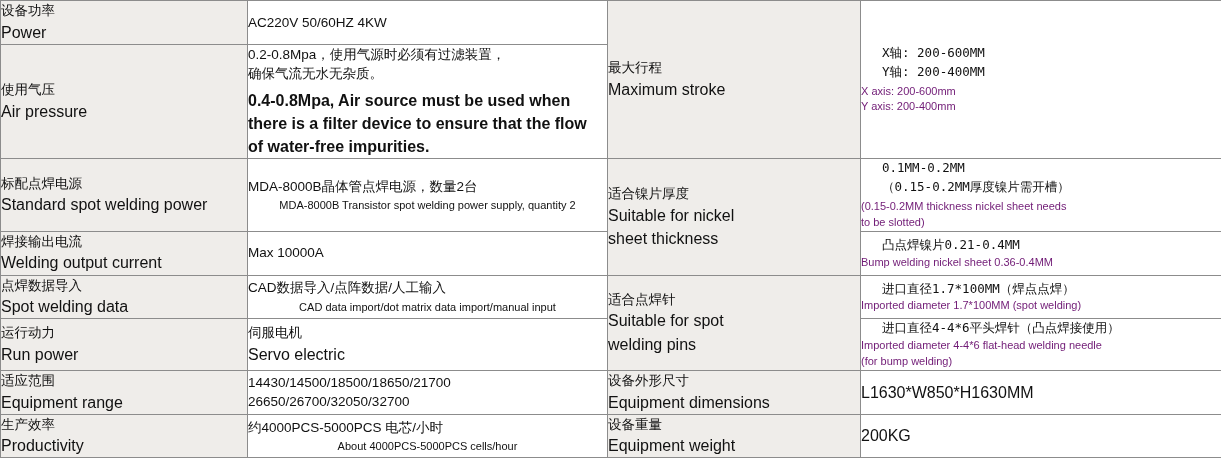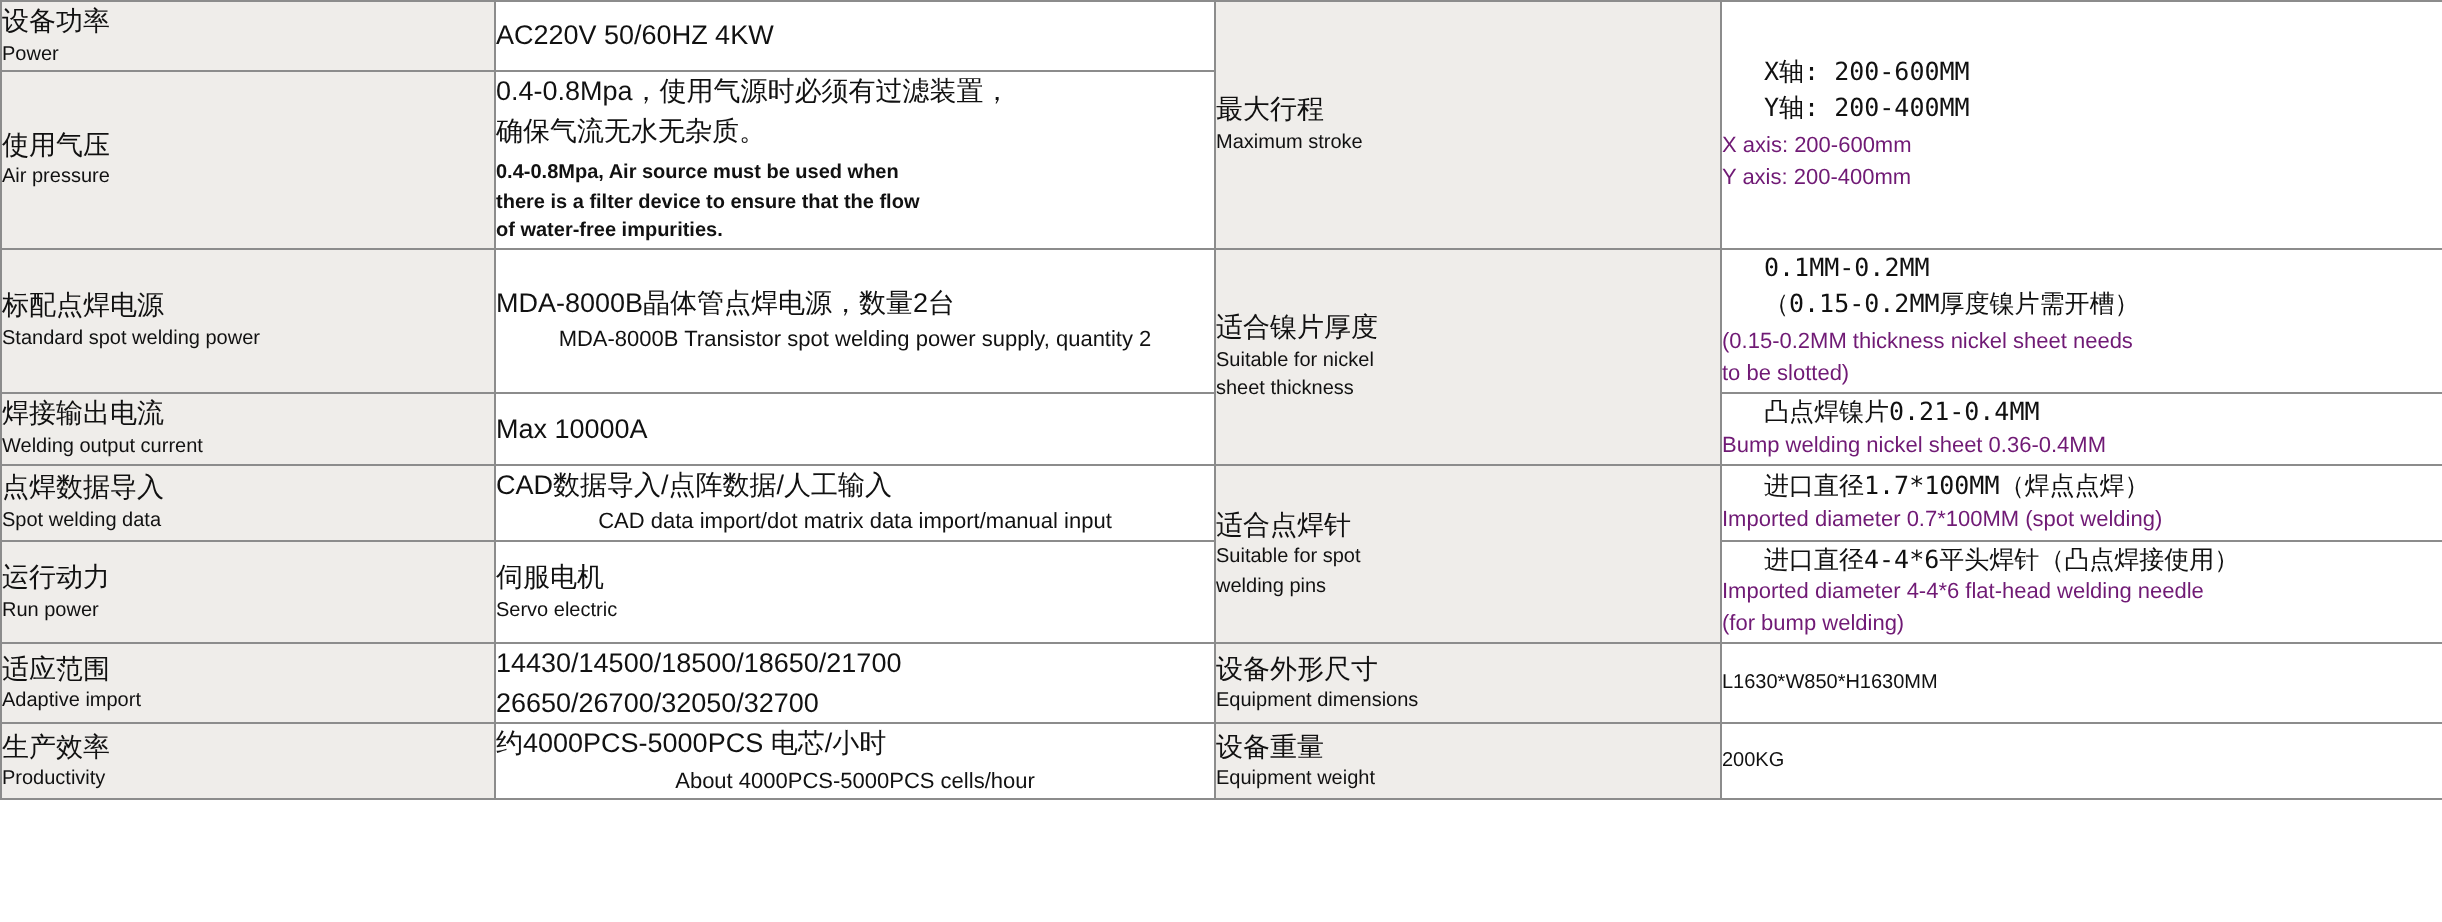--- a/index.html
+++ b/index.html
@@ -39,21 +39,21 @@
     background: #ffffff;
     padding: 6px 10px 6px 14px;
   }
   .zh {
     font-size: 13.5px;
     line-height: 1.45;
     color: #111111;
     white-space: pre-line;
   }
   .en {
-    font-size: 10px;
+    font-size: 16px;
     line-height: 1.45;
     color: #111111;
     white-space: pre-line;
   }
   .en-small {
     font-size: 11px;
     line-height: 1.4;
     color: #111111;
     white-space: pre-line;
     text-align: center;
@@ -111,21 +111,21 @@
 Y axis: 200-400mm</div>
         </td>
       </tr>
 
       <tr>
         <td class="label-cell">
           <div class="zh">使用气压</div>
           <div class="en">Air pressure</div>
         </td>
         <td class="value-cell">
-          <div class="zh">0.4-0.8Mpa，使用气源时必须有过滤装置，
+          <div class="zh">0.2-0.8Mpa，使用气源时必须有过滤装置，
 确保气流无水无杂质。</div>
           <div class="en gap-4">0.4-0.8Mpa, Air source must be used when
 there is a filter device to ensure that the flow
 of water-free impurities.</div>
         </td>
       </tr>
 
       <tr>
         <td class="label-cell">
           <div class="zh">标配点焊电源</div>
@@ -171,21 +171,21 @@
           <div class="zh">CAD数据导入/点阵数据/人工输入</div>
           <div class="en-small gap-2">CAD data import/dot matrix data import/manual input</div>
         </td>
         <td class="label-cell" rowspan="2">
           <div class="zh">适合点焊针</div>
           <div class="en">Suitable for spot
 welding pins</div>
         </td>
         <td class="value-cell">
           <div class="zh-mono">进口直径1.7*100MM（焊点点焊）</div>
-          <div class="en-mono">Imported diameter 0.7*100MM (spot welding)</div>
+          <div class="en-mono">Imported diameter 1.7*100MM (spot welding)</div>
         </td>
       </tr>
 
       <tr>
         <td class="label-cell">
           <div class="zh">运行动力</div>
           <div class="en">Run power</div>
         </td>
         <td class="value-cell">
           <div class="zh">伺服电机</div>
@@ -194,21 +194,21 @@
         <td class="value-cell">
           <div class="zh-mono">进口直径4-4*6平头焊针（凸点焊接使用）</div>
           <div class="en-mono">Imported diameter 4-4*6 flat-head welding needle
 (for bump welding)</div>
         </td>
       </tr>
 
       <tr>
         <td class="label-cell">
           <div class="zh">适应范围</div>
-          <div class="en">Adaptive import</div>
+          <div class="en">Equipment range</div>
         </td>
         <td class="value-cell">
           <div class="zh">14430/14500/18500/18650/21700
 26650/26700/32050/32700</div>
         </td>
         <td class="label-cell">
           <div class="zh">设备外形尺寸</div>
           <div class="en">Equipment dimensions</div>
         </td>
         <td class="value-cell">

